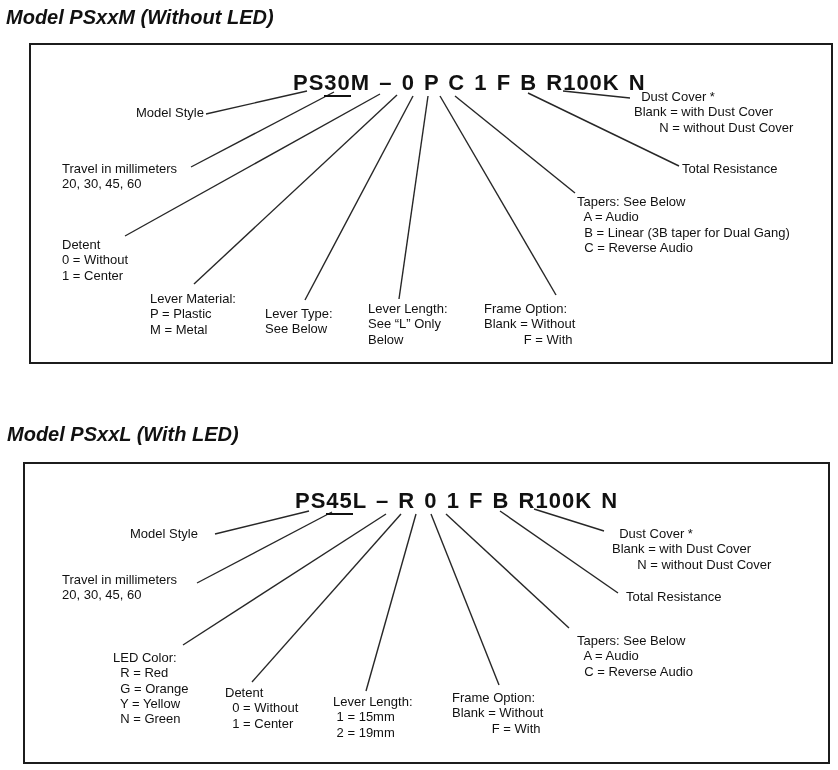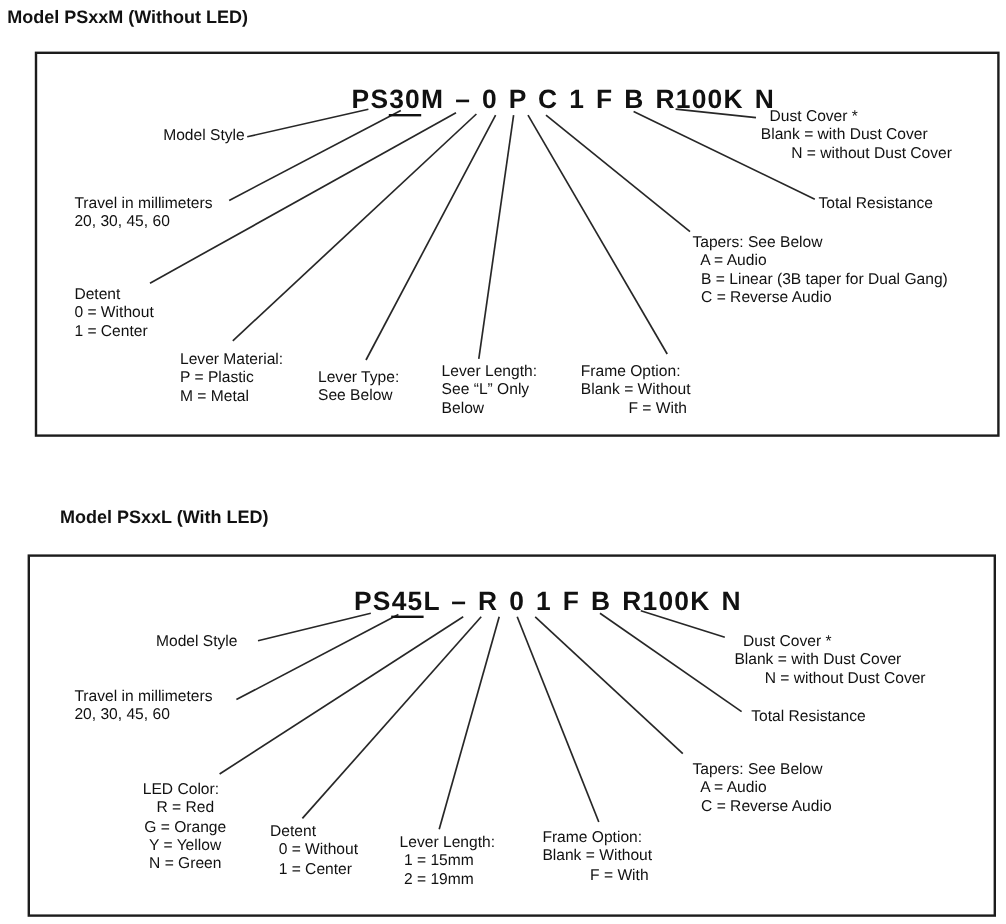--- a/index.html
+++ b/index.html
@@ -2,21 +2,21 @@
 <html><head>
 <meta charset="utf-8">
 <style>
   html,body{margin:0;padding:0;background:#ffffff;}
   .canvas{
     position:relative;width:838px;height:770px;background:#ffffff;overflow:hidden;
     font-family:"Liberation Sans","DejaVu Sans",sans-serif;color:#111111;
   }
   .connectors{position:absolute;left:0;top:0;pointer-events:none;}
   .connectors line{stroke:#272727;stroke-width:1.4;}
-  .heading{position:absolute;font-weight:bold;font-size:15px;white-space:pre;}
+  .heading{position:absolute;font-weight:bold;font-size:20px;white-space:pre;font-style:italic;}
   .box{position:absolute;border:2px solid #1c1c1c;background:transparent;}
   .pn{
     position:absolute;font-weight:bold;font-size:22px;white-space:pre;
     letter-spacing:1px;word-spacing:2px;
   }
   .pn .u{border-bottom:2px solid #111111;padding-bottom:0px;}
   .lbl{position:absolute;font-size:13px;line-height:15.3px;white-space:pre;}
 </style>
 </head>
 <body>
@@ -57,27 +57,27 @@
         <div class="lbl" style="left: 265px; top: 306px;"><div>Lever Type:</div><div>See Below</div></div>
         <div class="lbl" style="left: 368px; top: 301px;"><div>Lever Length:</div><div>See “L” Only</div><div>Below</div></div>
         <div class="lbl" style="left: 484px; top: 301px;"><div>Frame Option:</div><div>Blank = Without</div><div>           F = With</div></div>
         <div class="lbl" style="left: 577px; top: 194px;"><div>Tapers: See Below</div><div>  A = Audio</div><div>  B = Linear (3B taper for Dual Gang)</div><div>  C = Reverse Audio</div></div>
         <div class="lbl" style="left: 682px; top: 161px;"><div>Total Resistance</div></div>
         <div class="lbl" style="left: 634px; top: 89px;"><div>  Dust Cover *</div><div>Blank = with Dust Cover</div><div>       N = without Dust Cover</div></div>
       </div>
   </div>
 
   <div>
-    <div class="heading" style="left: 7px; top: 423px; margin-left: 43px;">Model PSxxL (With LED)</div>
+    <div class="heading" style="left: 7px; top: 423px;">Model PSxxL (With LED)</div>
     <div class="box" style="left: 23px; top: 462px; width: 803px; height: 298px;"></div>
     <div class="pn" style="left: 295px; top: 488px;"><span>PS</span><span class="u">45</span><span>L – R 0 1 F B R100K N</span></div>
     <div>
         <div class="lbl" style="left: 130px; top: 526px;"><div>Model Style</div></div>
         <div class="lbl" style="left: 62px; top: 572px;"><div>Travel in millimeters</div><div>20, 30, 45, 60</div></div>
-        <div class="lbl" style="left: 113px; top: 650px; text-align: center;"><div>LED Color:</div><div>  R = Red</div><div>  G = Orange</div><div>  Y = Yellow</div><div>  N = Green</div></div>
+        <div class="lbl" style="left: 113px; top: 650px;"><div>LED Color:</div><div>  R = Red</div><div>  G = Orange</div><div>  Y = Yellow</div><div>  N = Green</div></div>
         <div class="lbl" style="left: 225px; top: 685px;"><div>Detent</div><div>  0 = Without</div><div>  1 = Center</div></div>
         <div class="lbl" style="left: 333px; top: 694px;"><div>Lever Length:</div><div> 1 = 15mm</div><div> 2 = 19mm</div></div>
         <div class="lbl" style="left: 452px; top: 690px;"><div>Frame Option:</div><div>Blank = Without</div><div>           F = With</div></div>
         <div class="lbl" style="left: 577px; top: 633px;"><div>Tapers: See Below</div><div>  A = Audio</div><div>  C = Reverse Audio</div></div>
         <div class="lbl" style="left: 626px; top: 589px;"><div>Total Resistance</div></div>
         <div class="lbl" style="left: 612px; top: 526px;"><div>  Dust Cover *</div><div>Blank = with Dust Cover</div><div>       N = without Dust Cover</div></div>
       </div>
   </div>
 
 </div>

